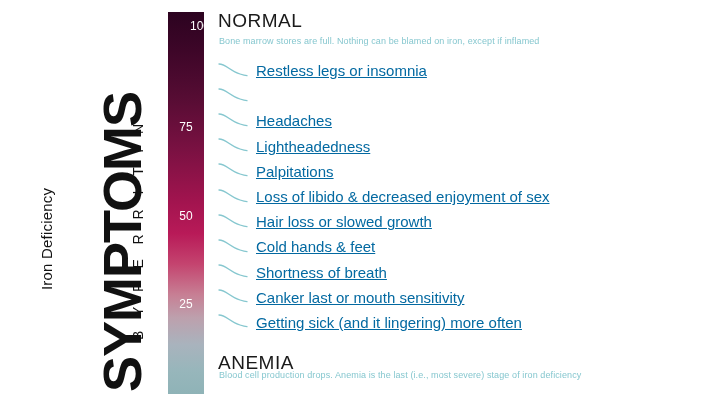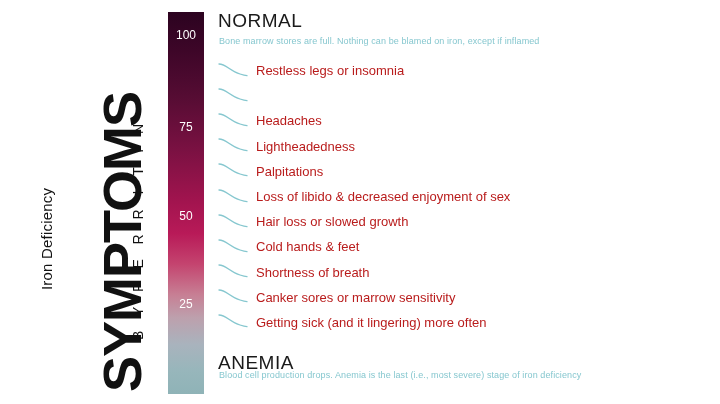--- a/index.html
+++ b/index.html
@@ -86,21 +86,21 @@
   }
   .tick {
     position: absolute;
     left: 0;
     width: 36px;
     text-align: center;
     color: #ffffff;
     font-size: 12px;
     font-weight: 400;
   }
-  .tick-100 { top: 16px; }
+  .tick-100 { top: 7px; padding-left: 14px; }
   .tick-75  { top: 108px; }
   .tick-50  { top: 197px; }
   .tick-25  { top: 285px; }
 
   
   .content {
     position: absolute;
     left: 218px;
     top: 0;
     width: 500px;
@@ -141,23 +141,24 @@
     align-items: center;
   }
   .swoosh {
     width: 30px;
     height: 18px;
     flex: 0 0 30px;
     margin-right: 8px;
     display: block;
   }
   .symptom-label {
-    font-size: 13px;
-    color: #b91c1c;
+    font-size: 15px;
+    color: #0369a1;
     white-space: nowrap;
+    text-decoration: underline;
   }
 </style>
 </head>
 <body>
 
 <div class="canvas">
 
   <div class="title-block">
     <div class="vert title-small">Iron Deficiency</div>
     <div class="vert title-big">SYMPTOMS</div>
@@ -227,21 +228,21 @@
       <div class="symptom">
         <svg class="swoosh" viewBox="0 0 30 18">
             <path d="M1 2 C 8 2, 12 9, 22 12 C 25 13, 27 13.5, 29 13.6" fill="none" stroke="#86c7cf" stroke-width="1.3" stroke-linecap="round"></path>
           </svg>
         <span class="symptom-label">Shortness of breath</span>
       </div>
       <div class="symptom">
         <svg class="swoosh" viewBox="0 0 30 18">
             <path d="M1 2 C 8 2, 12 9, 22 12 C 25 13, 27 13.5, 29 13.6" fill="none" stroke="#86c7cf" stroke-width="1.3" stroke-linecap="round"></path>
           </svg>
-        <span class="symptom-label">Canker sores or marrow sensitivity</span>
+        <span class="symptom-label">Canker last or mouth sensitivity</span>
       </div>
       <div class="symptom">
         <svg class="swoosh" viewBox="0 0 30 18">
             <path d="M1 2 C 8 2, 12 9, 22 12 C 25 13, 27 13.5, 29 13.6" fill="none" stroke="#86c7cf" stroke-width="1.3" stroke-linecap="round"></path>
           </svg>
         <span class="symptom-label">Getting sick (and it lingering) more often</span>
       </div>
     </div>
 
     <div class="band-title anemia">ANEMIA</div>

